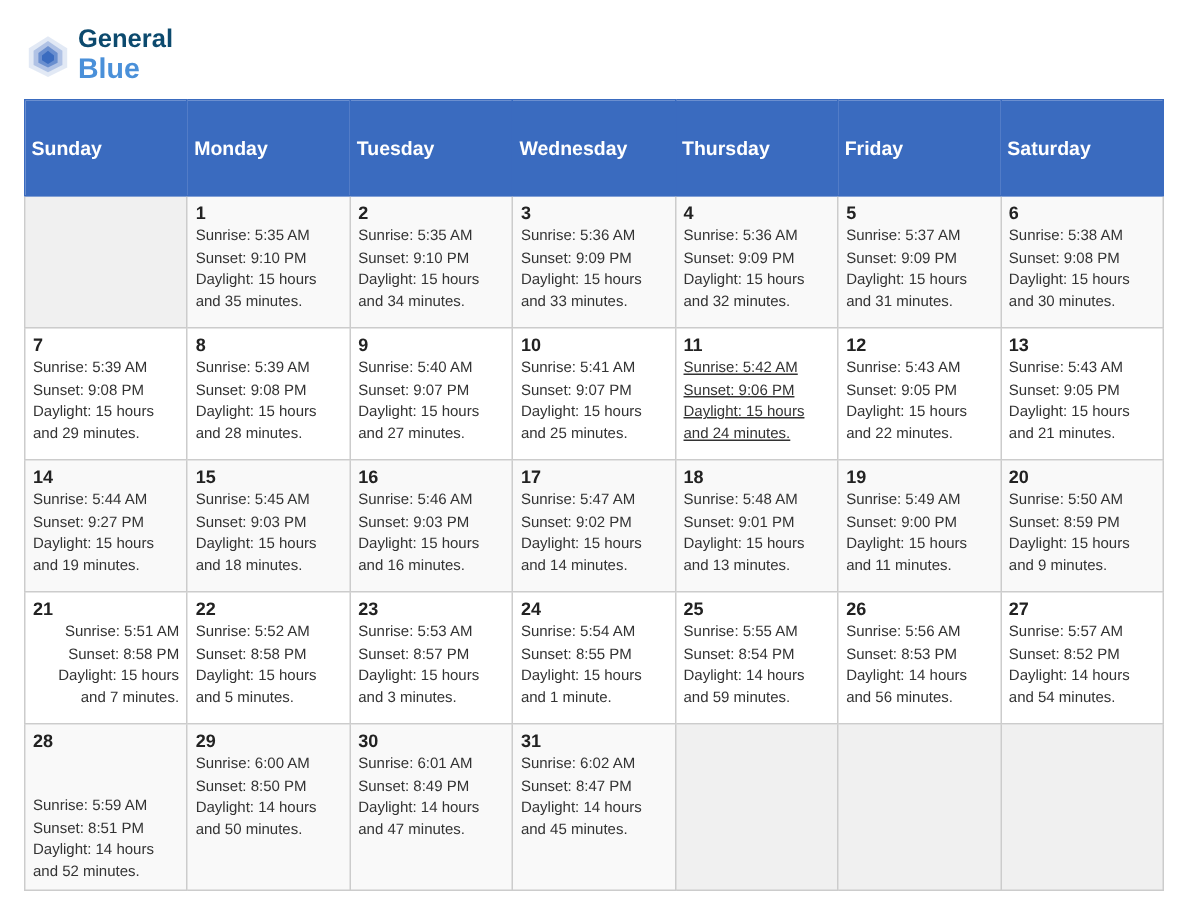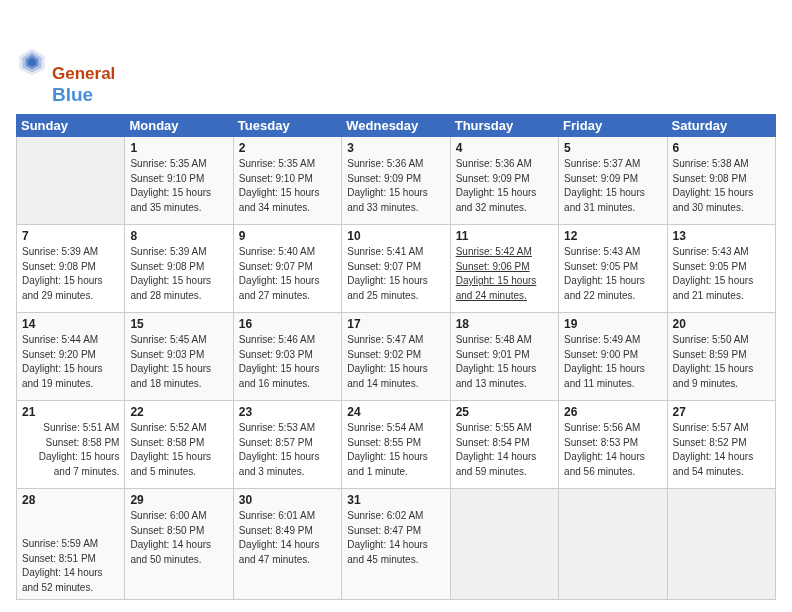--- a/index.html
+++ b/index.html
@@ -42,21 +42,21 @@
     table {
       width: 100%;
       border-collapse: collapse;
       table-layout: fixed;
     }
     thead tr th {
       background-color: #3a6bbf;
       color: #fff;
       font-size: 13px;
       font-weight: bold;
-      padding: 3px 4px;
+      padding: 24px 4px;
       text-align: left;
       border: 1px solid #3a6bbf;
     }
     tbody tr td {
       border: 1px solid #ccc;
       vertical-align: top;
       padding: 4px 5px;
       font-size: 10.5px;
       color: #222;
       height: 88px;
@@ -87,21 +87,21 @@
 
 <div class="header-row">
   <div class="logo">
     <svg class="logo-icon" viewBox="0 0 40 40">
       <polygon points="20,4 36,14 36,30 20,38 4,30 4,14" fill="#3a6bbf" opacity="0.15"></polygon>
       <polygon points="20,8 32,16 32,28 20,34 8,28 8,16" fill="#3a6bbf" opacity="0.3"></polygon>
       <polygon points="20,12 28,18 28,26 20,30 12,26 12,18" fill="#3a6bbf" opacity="0.6"></polygon>
       <polygon points="20,16 25,20 25,24 20,27 15,24 15,20" fill="#3a6bbf"></polygon>
     </svg>
     <div>
-      <div style="font-size:17px;font-weight:bold;color:#c2410c;margin-top:48px;">General</div>
+      <div style="font-size:17px;font-weight:bold;color:#0c4a6e;">General</div>
       <div style="font-size:19px;font-weight:bold;color:#4a90d9;">Blue</div>
     </div>
   </div>
   <div class="title-block">
     <div class="month-title"></div>
     <div class="location-title"></div>
   </div>
 </div>
 
 <table>
@@ -210,21 +210,21 @@
           <div class="cell-info" style="white-space: pre-line;">Sunrise: 5:43 AM
 Sunset: 9:05 PM
 Daylight: 15 hours
 and 21 minutes.</div>
         </td>
       </tr>
       <tr>
         <td>
           <span class="day-num">14</span>
           <div class="cell-info" style="white-space: pre-line;">Sunrise: 5:44 AM
-Sunset: 9:20 PM
+Sunset: 9:27 PM
 Daylight: 15 hours
 and 19 minutes.</div>
         </td>
         <td>
           <span class="day-num">15</span>
           <div class="cell-info" style="white-space: pre-line;">Sunrise: 5:45 AM
 Sunset: 9:03 PM
 Daylight: 15 hours
 and 18 minutes.</div>
         </td>

